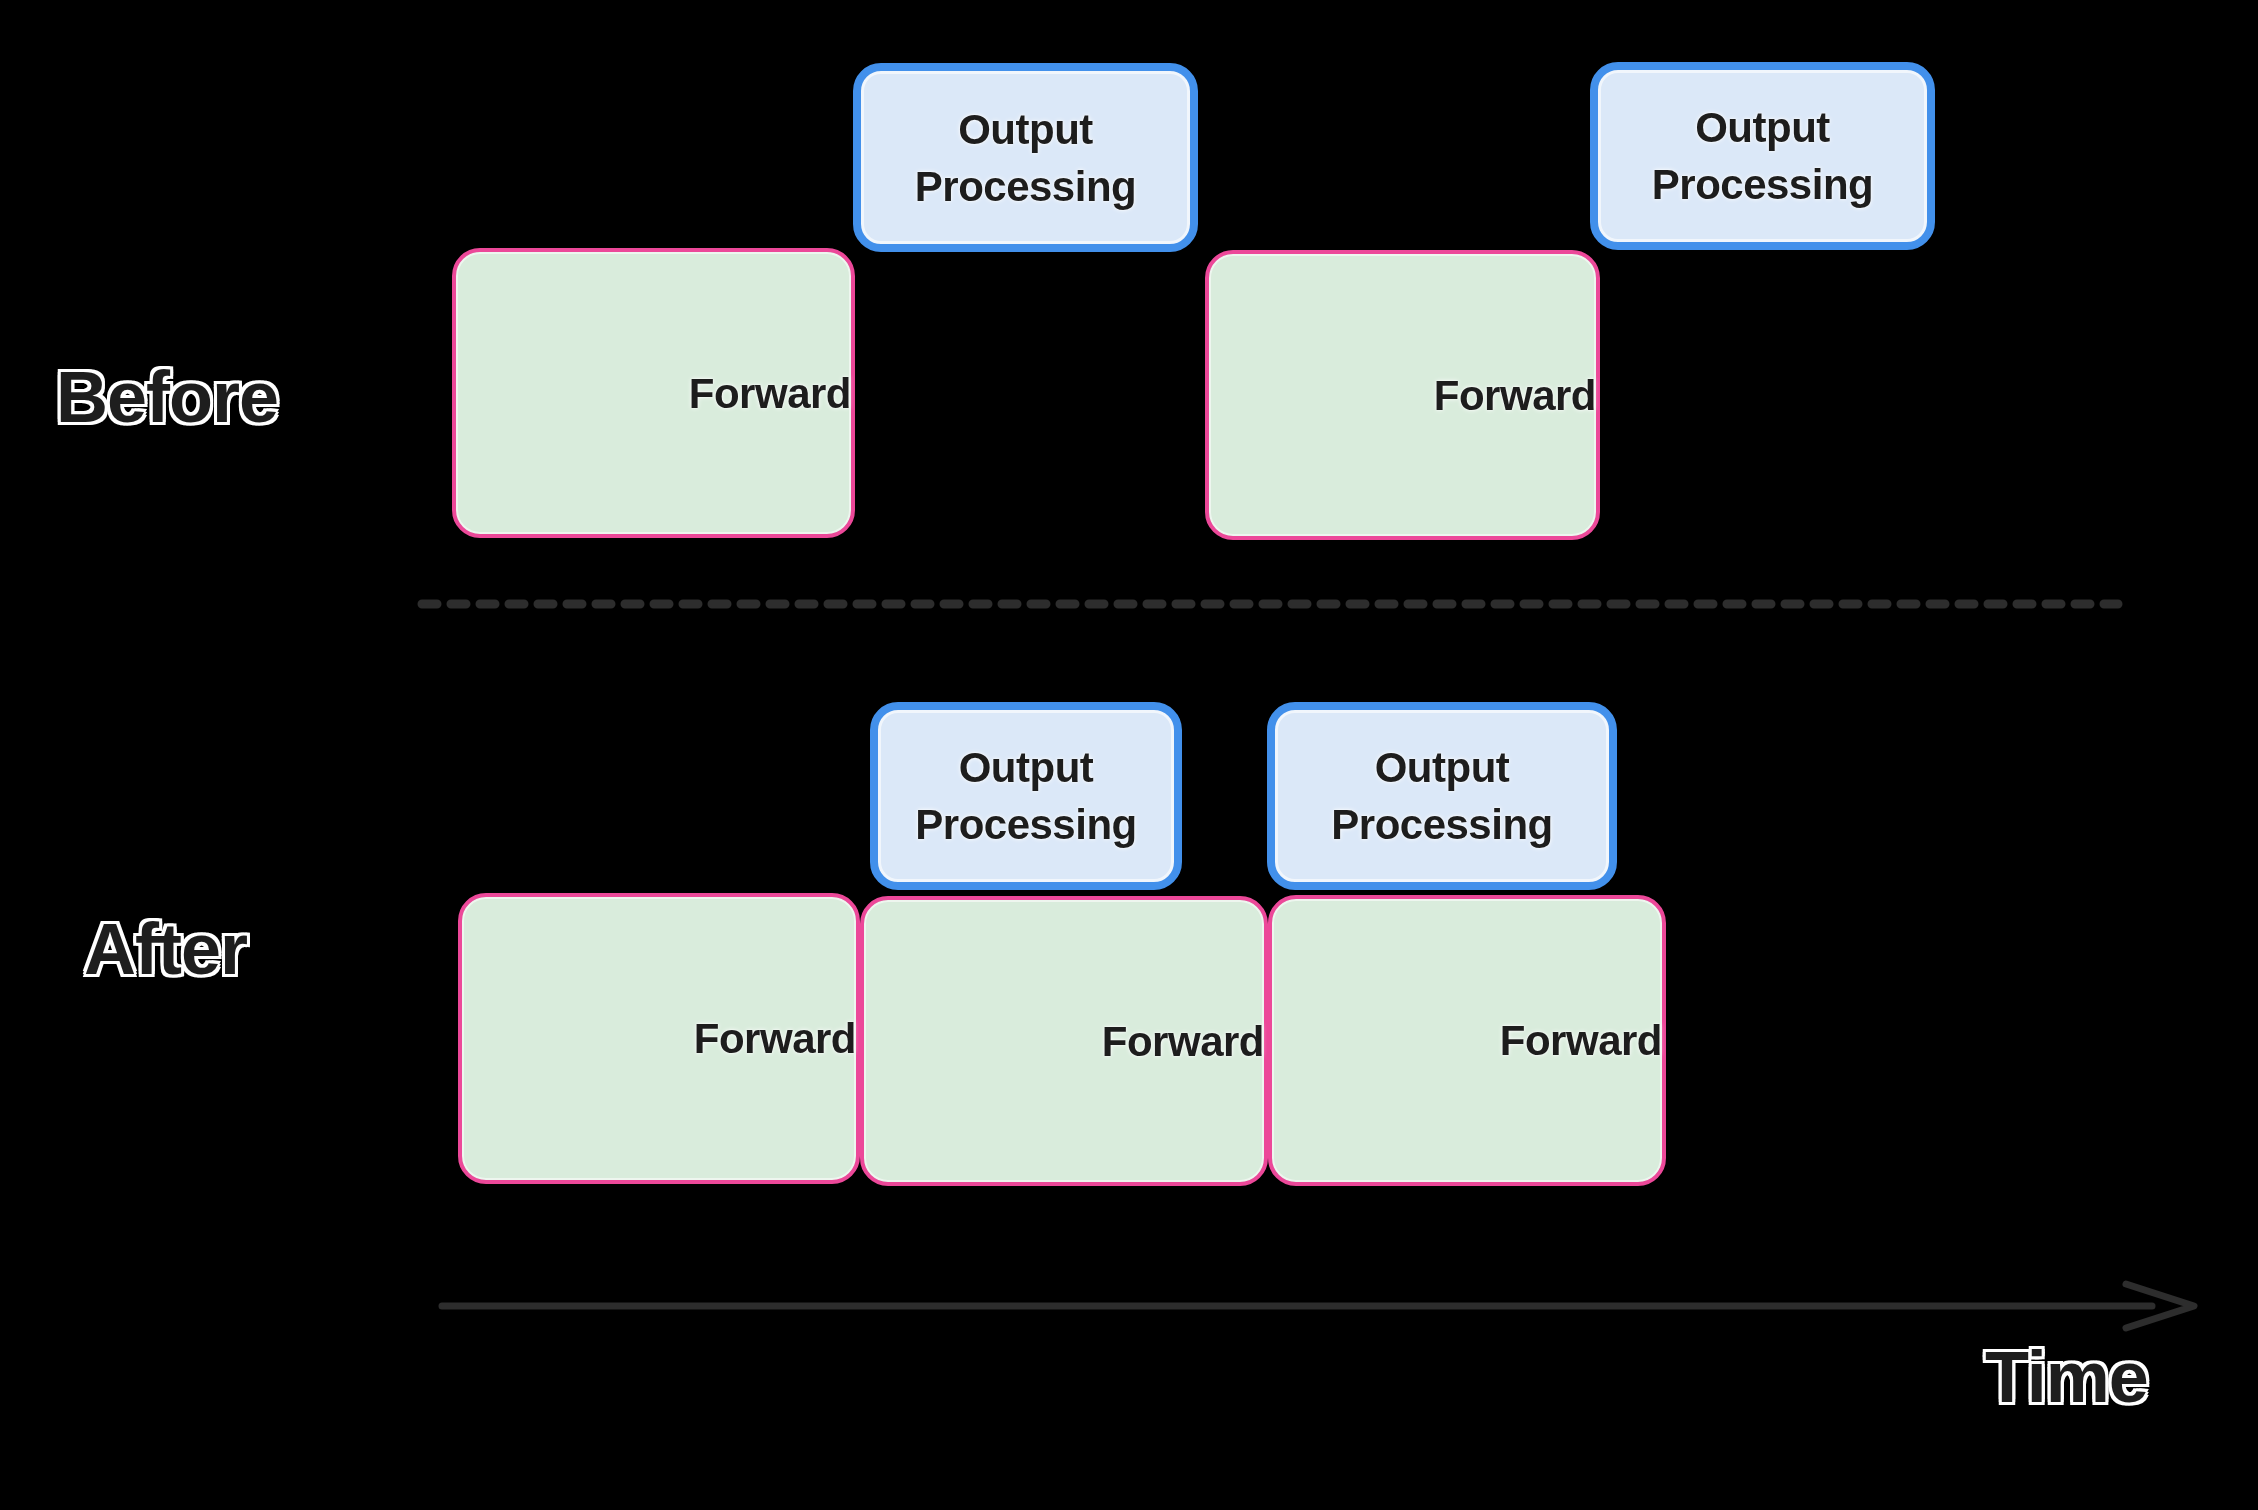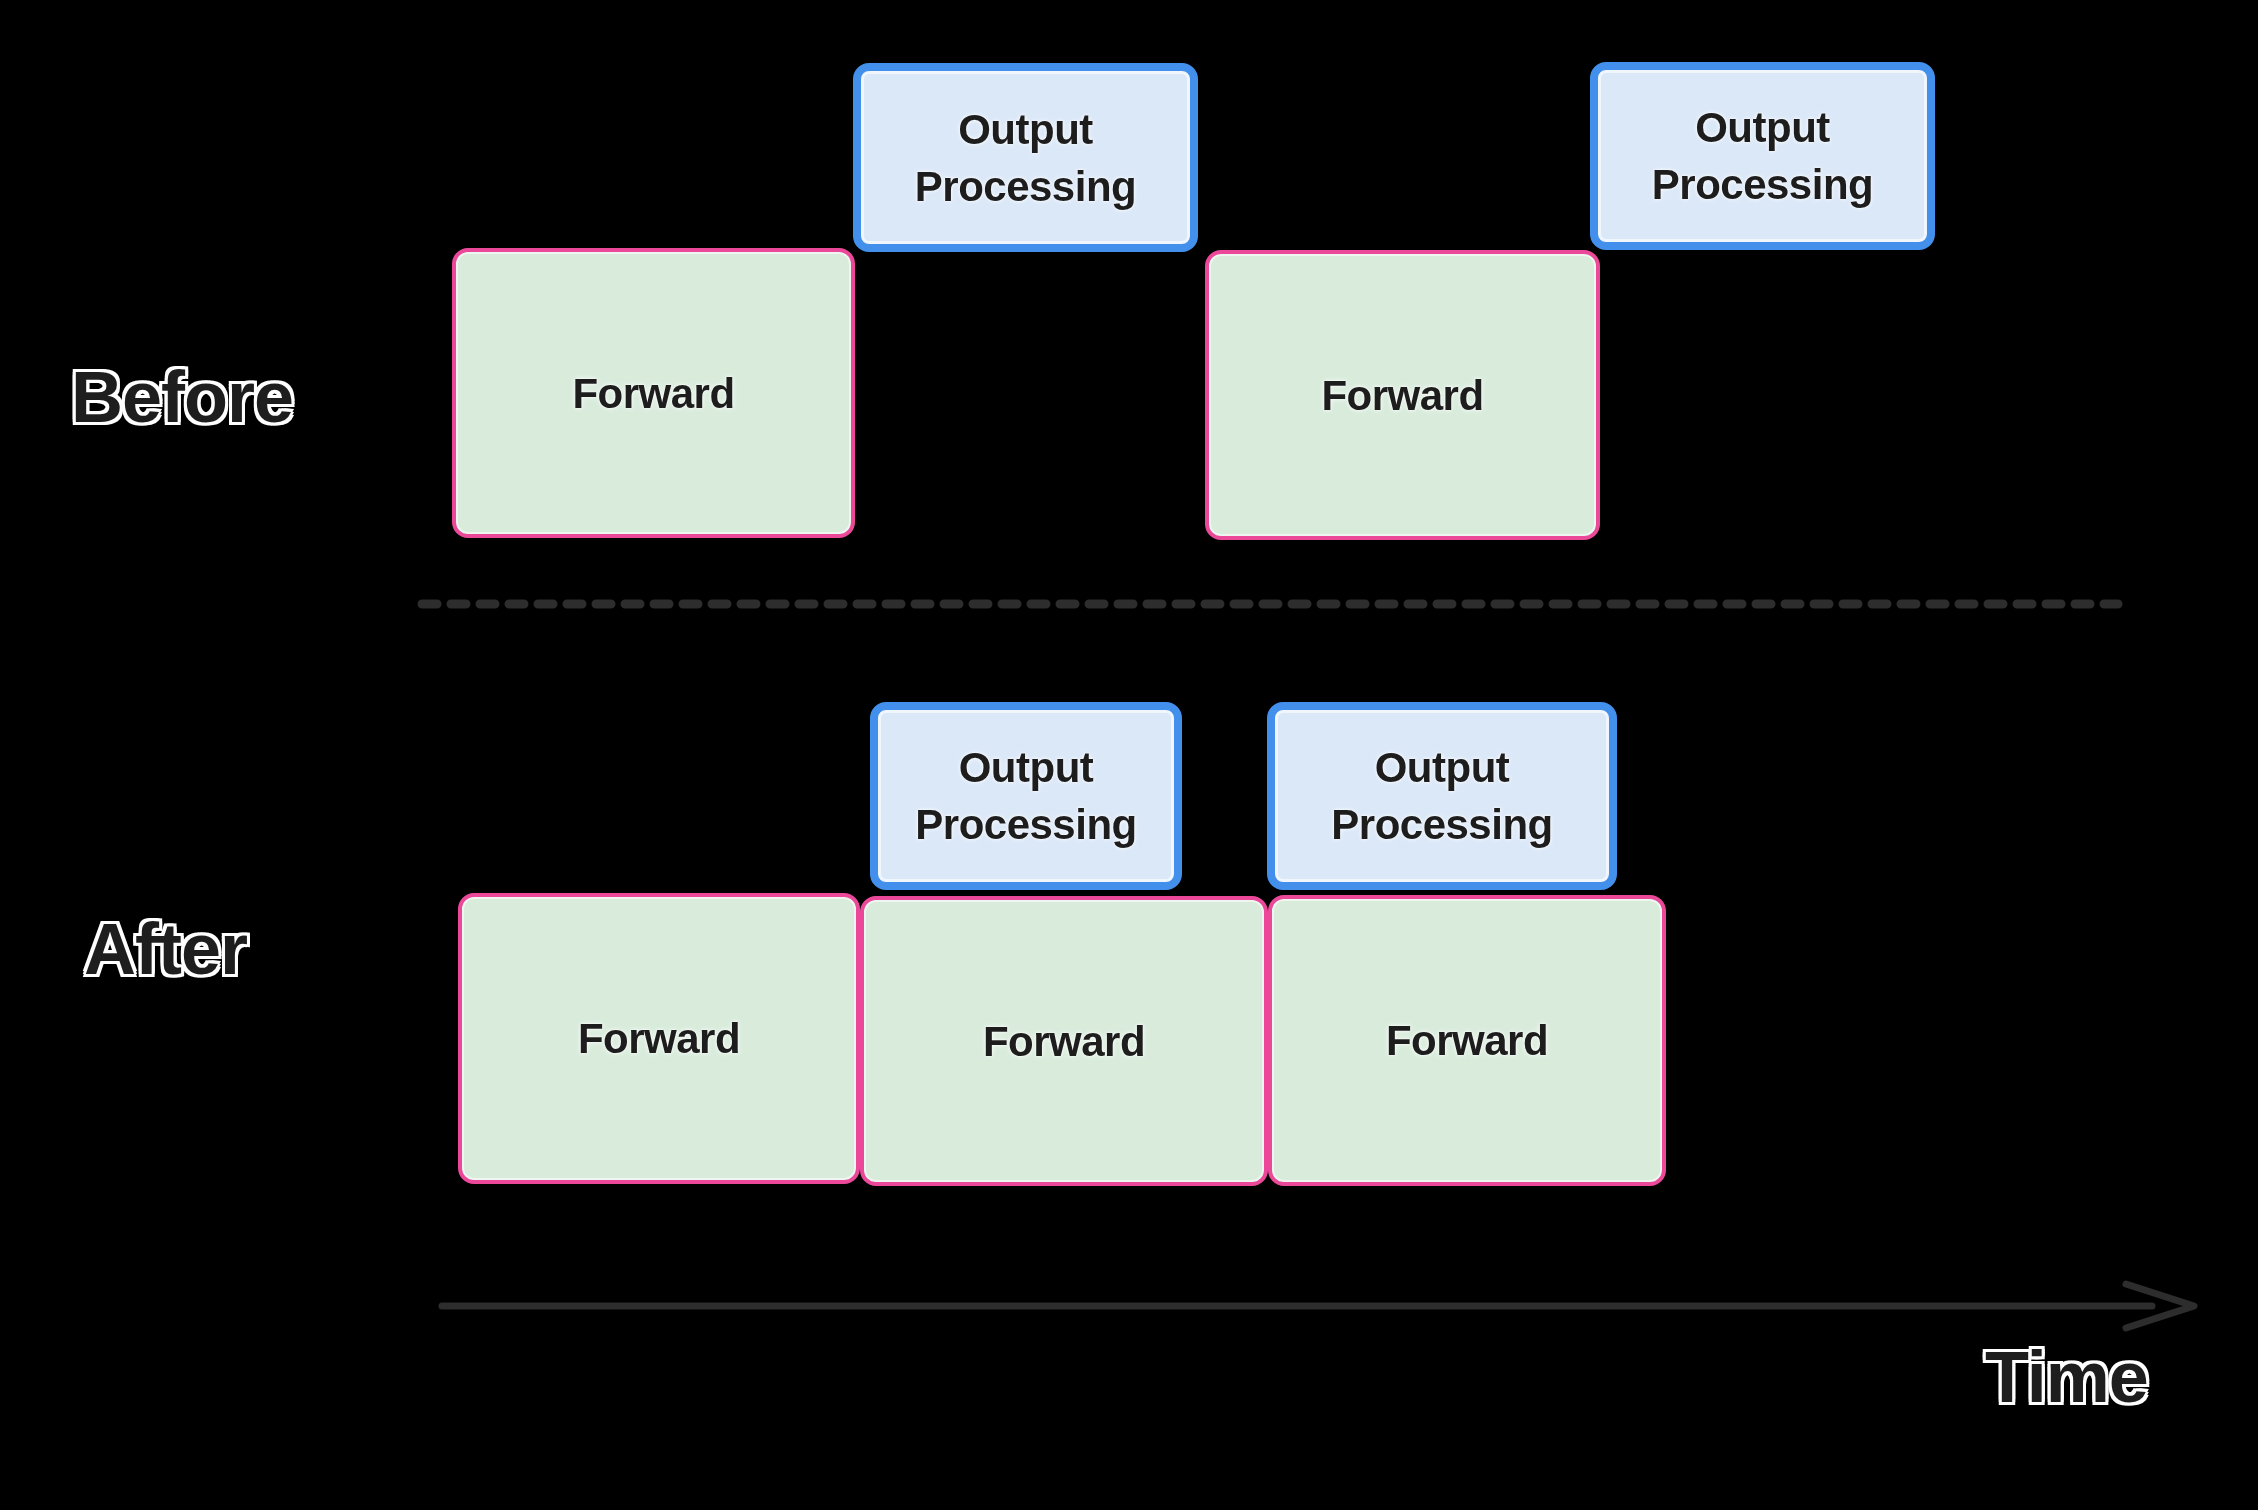--- a/index.html
+++ b/index.html
@@ -22,32 +22,32 @@
     font-weight: bold;
     letter-spacing: -1px;
     color: #1e1e1e;
     white-space: nowrap;
     text-shadow:
       -3px -3px 0 #ffffff,  3px -3px 0 #ffffff,
       -3px  3px 0 #ffffff,  3px  3px 0 #ffffff,
       -3px  0   0 #ffffff,  3px  0   0 #ffffff,
        0   -3px 0 #ffffff,  0    3px 0 #ffffff;
   }
-  .label-before { left: 71px;  top: 356px; }
+  .label-before { left: 56px;  top: 356px; }
   .label-after  { left: 84px;  top: 908px; }
   .label-time   { left: 1985px; top: 1336px; }
 
   
   .box {
     position: absolute;
     box-sizing: border-box;
-    border-radius: 16px;
+    border-radius: 28px;
     display: flex;
     align-items: center;
-    justify-content: center;
+    justify-content: flex-end;
     text-align: center;
   }
   .box .box-label {
     font-size: 42px;
     line-height: 57px;
     font-weight: bold;
     color: #1d1d1d;
     letter-spacing: -0.5px;
     text-shadow: 0 0 5px rgba(255,255,255,0.9), 0 0 2px rgba(255,255,255,0.9);
   }

